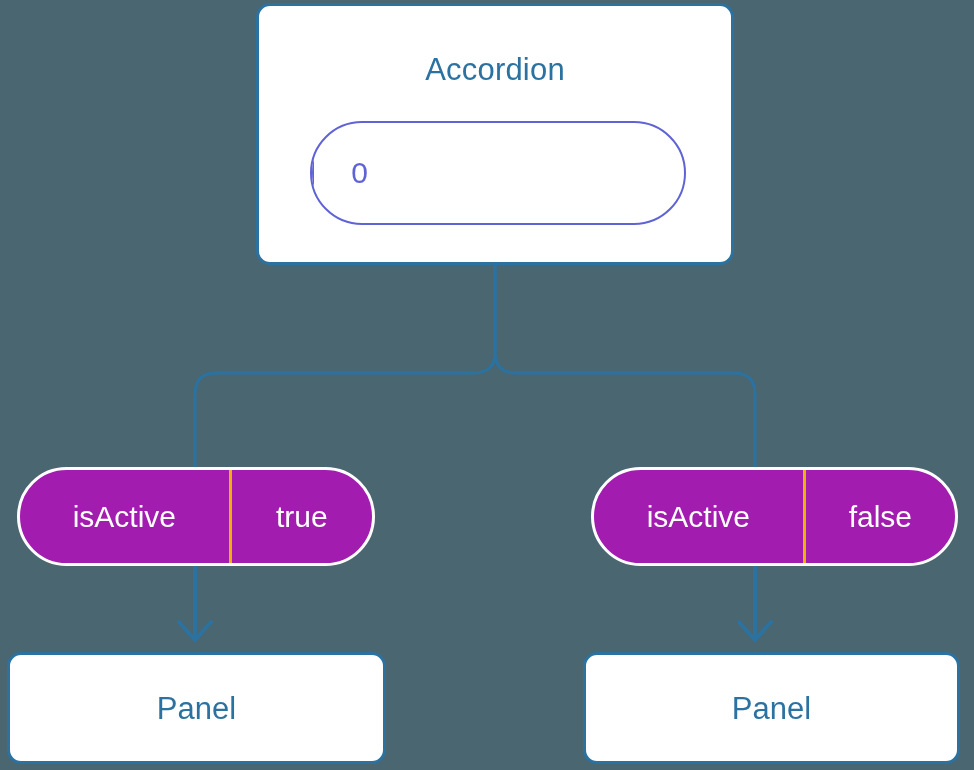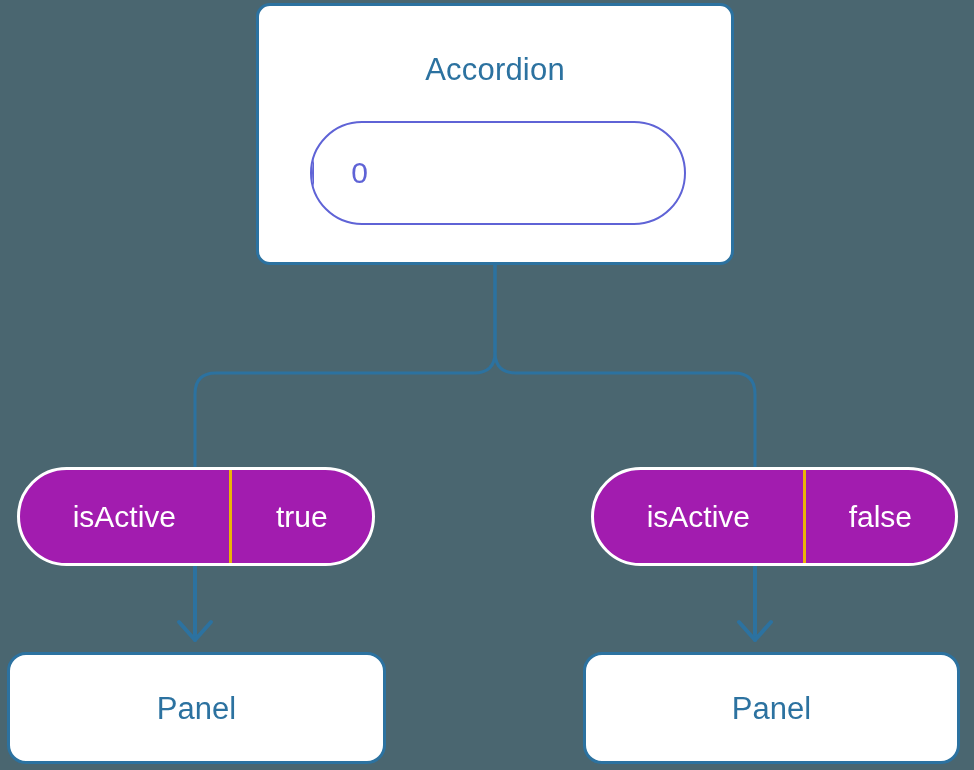--- a/index.html
+++ b/index.html
@@ -121,21 +121,20 @@
   #state-pill-left  .pill-key { width: 214px; }
   #state-pill-left  .pill-val { width: 144px; }
 
   #state-pill-right { left: 591px; width: 367px; }
   #state-pill-right .pill-key { width: 214px; }
   #state-pill-right .pill-val { width: 153px; }
 
   
   .panel-box {
     justify-content: center;
-    border-radius: 19px;
   }
   #panel-box-left  { left: 7px;   top: 652px; width: 379px; height: 112px; }
   #panel-box-right { left: 583px; top: 652px; width: 377px; height: 112px; }
   .panel-title {
     color: #2c72a0;
     font-size: 31px;
     line-height: 1;
     white-space: nowrap;
   }
 </style>

